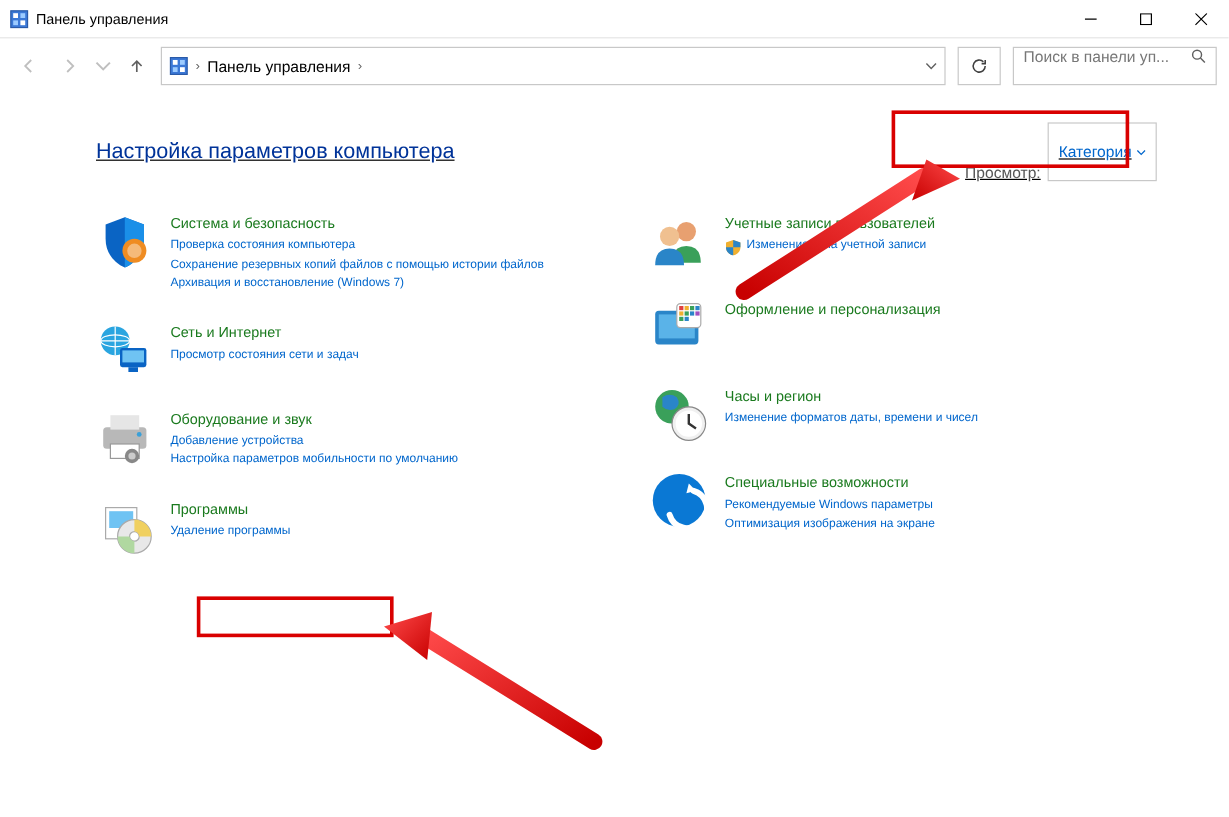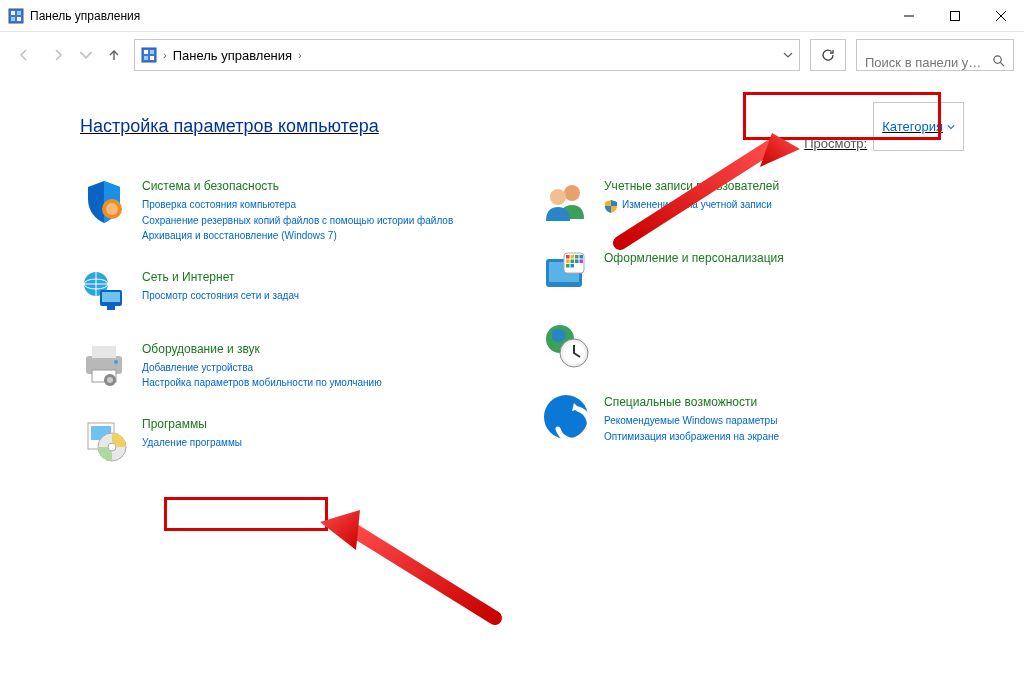--- a/index.html
+++ b/index.html
@@ -72,24 +72,24 @@
   .addressbar .chev { color: #606060; font-size: 11px; }
   .addressbar .spacer { flex: 1; }
   .refreshbox {
     width: 36px; height: 32px;
     border: 1px solid #c8c8c8;
     display: flex; align-items: center; justify-content: center;
     margin-left: 4px;
     color: #404040;
   }
   .searchbox {
-    width: 158px; height: 32px;
+    width: 170px; height: 32px;
     border: 1px solid #c8c8c8;
     margin-left: 4px;
-    display: flex; align-items: flex-end;
+    display: flex; align-items: flex-start;
     padding: 0 8px;
     color: #777;
     font-size: 13px;
     gap: 6px;
   }
   .searchbox .placeholder {
     flex: 1;
     white-space: nowrap;
     overflow: hidden;
     text-overflow: ellipsis;
@@ -409,20 +409,24 @@
       <div class="cat">
         <div class="icon">
           <svg viewBox="0 0 48 48">
             <circle cx="18" cy="18" r="14" fill="#3aa05a"></circle>
               <path d="M10 10 Q16 6 22 10 Q26 16 20 20 Q14 22 10 18 Z" fill="#2a85c8"></path>
             <circle cx="32" cy="32" r="14" fill="#f0f0f0" stroke="#888"></circle>
               <circle cx="32" cy="32" r="11" fill="#fff"></circle>
               <path d="M32 24 V32 L38 36" stroke="#333" stroke-width="2" fill="none"></path>
           </svg>
         </div>
+        <div class="body">
+          <a class="cat-title">Часы и регион</a>
+          <a class="cat-sub">Изменение форматов даты, времени и чисел</a>
+        </div>
       </div>
 
       <div class="cat">
         <div class="icon">
           <svg viewBox="0 0 48 48">
             <circle cx="24" cy="24" r="22" fill="#0a78d4"></circle>
             <path d="M36 16 A16 16 0 1 1 16 36" stroke="#fff" stroke-width="5" fill="none" stroke-linecap="round"></path>
             <path d="M32 10 L38 16 L30 18 Z" fill="#fff"></path>
           </svg>
         </div>

